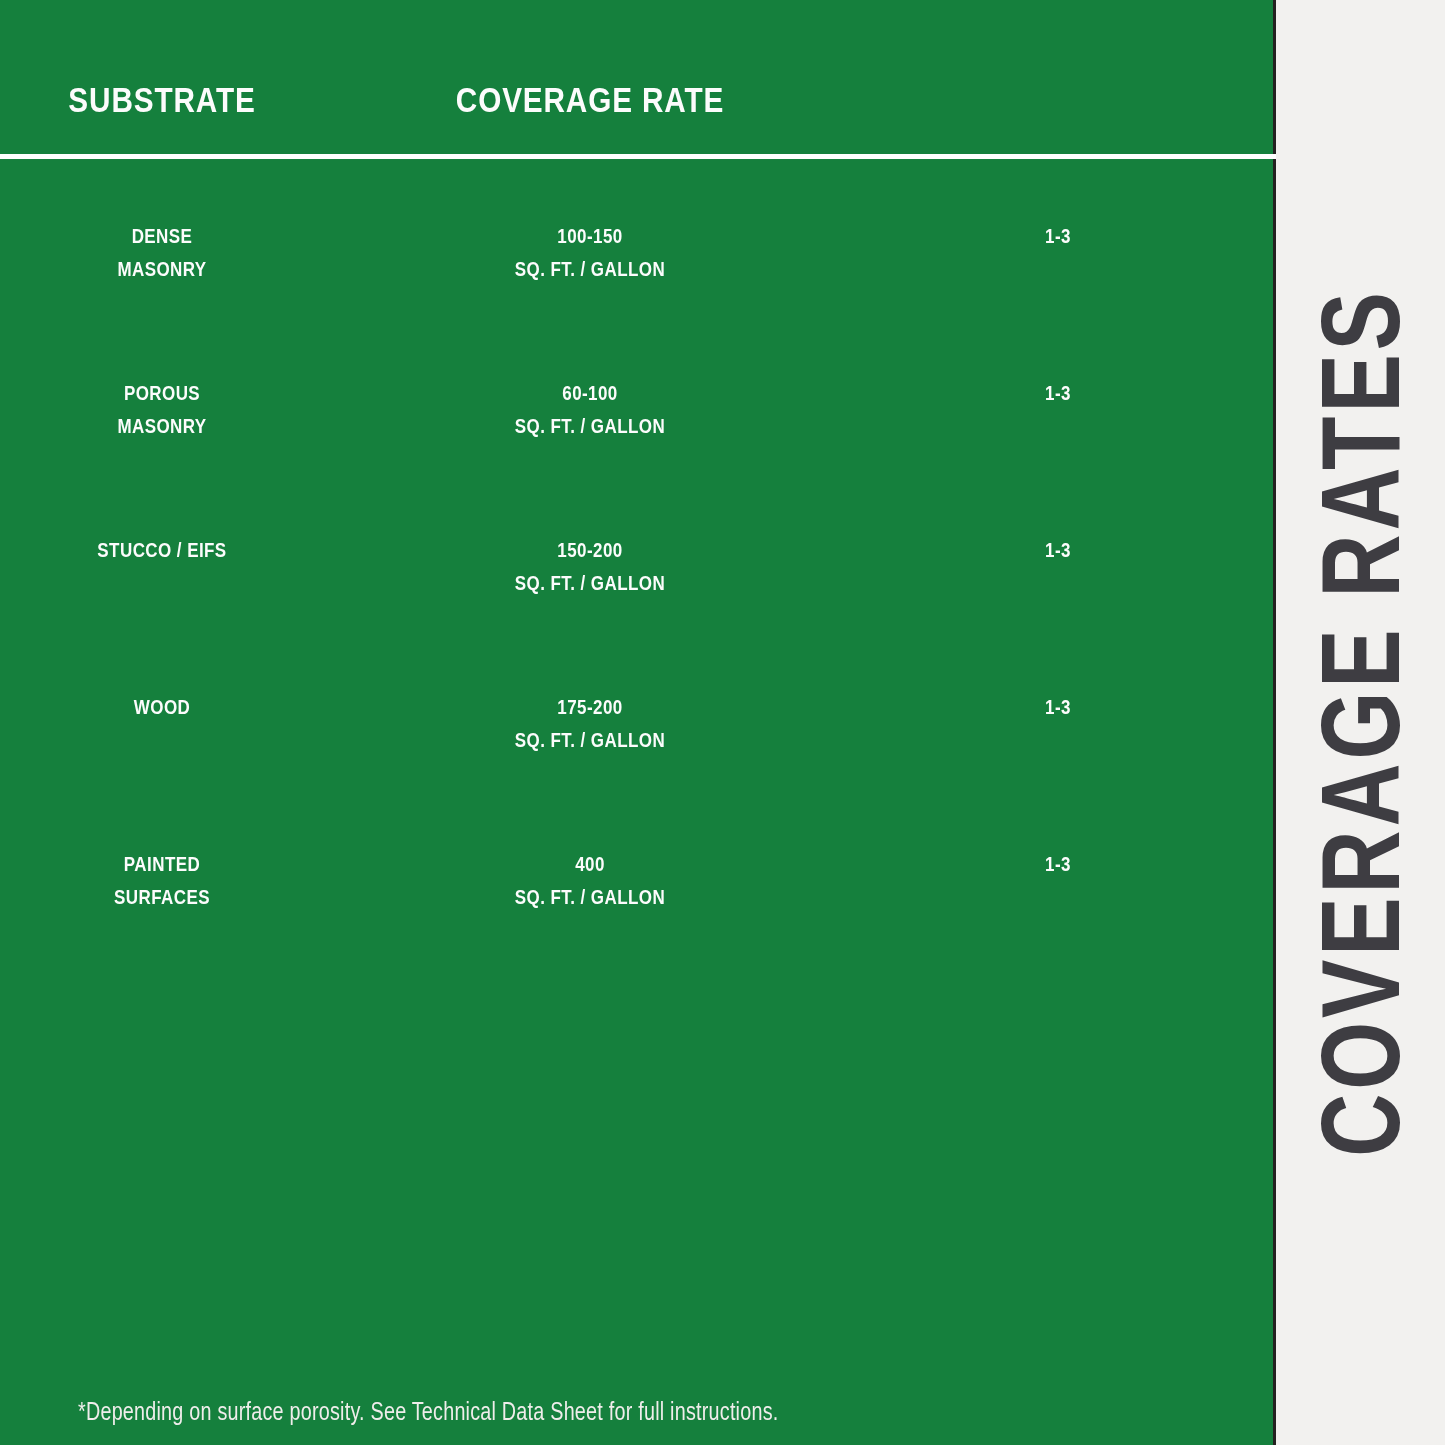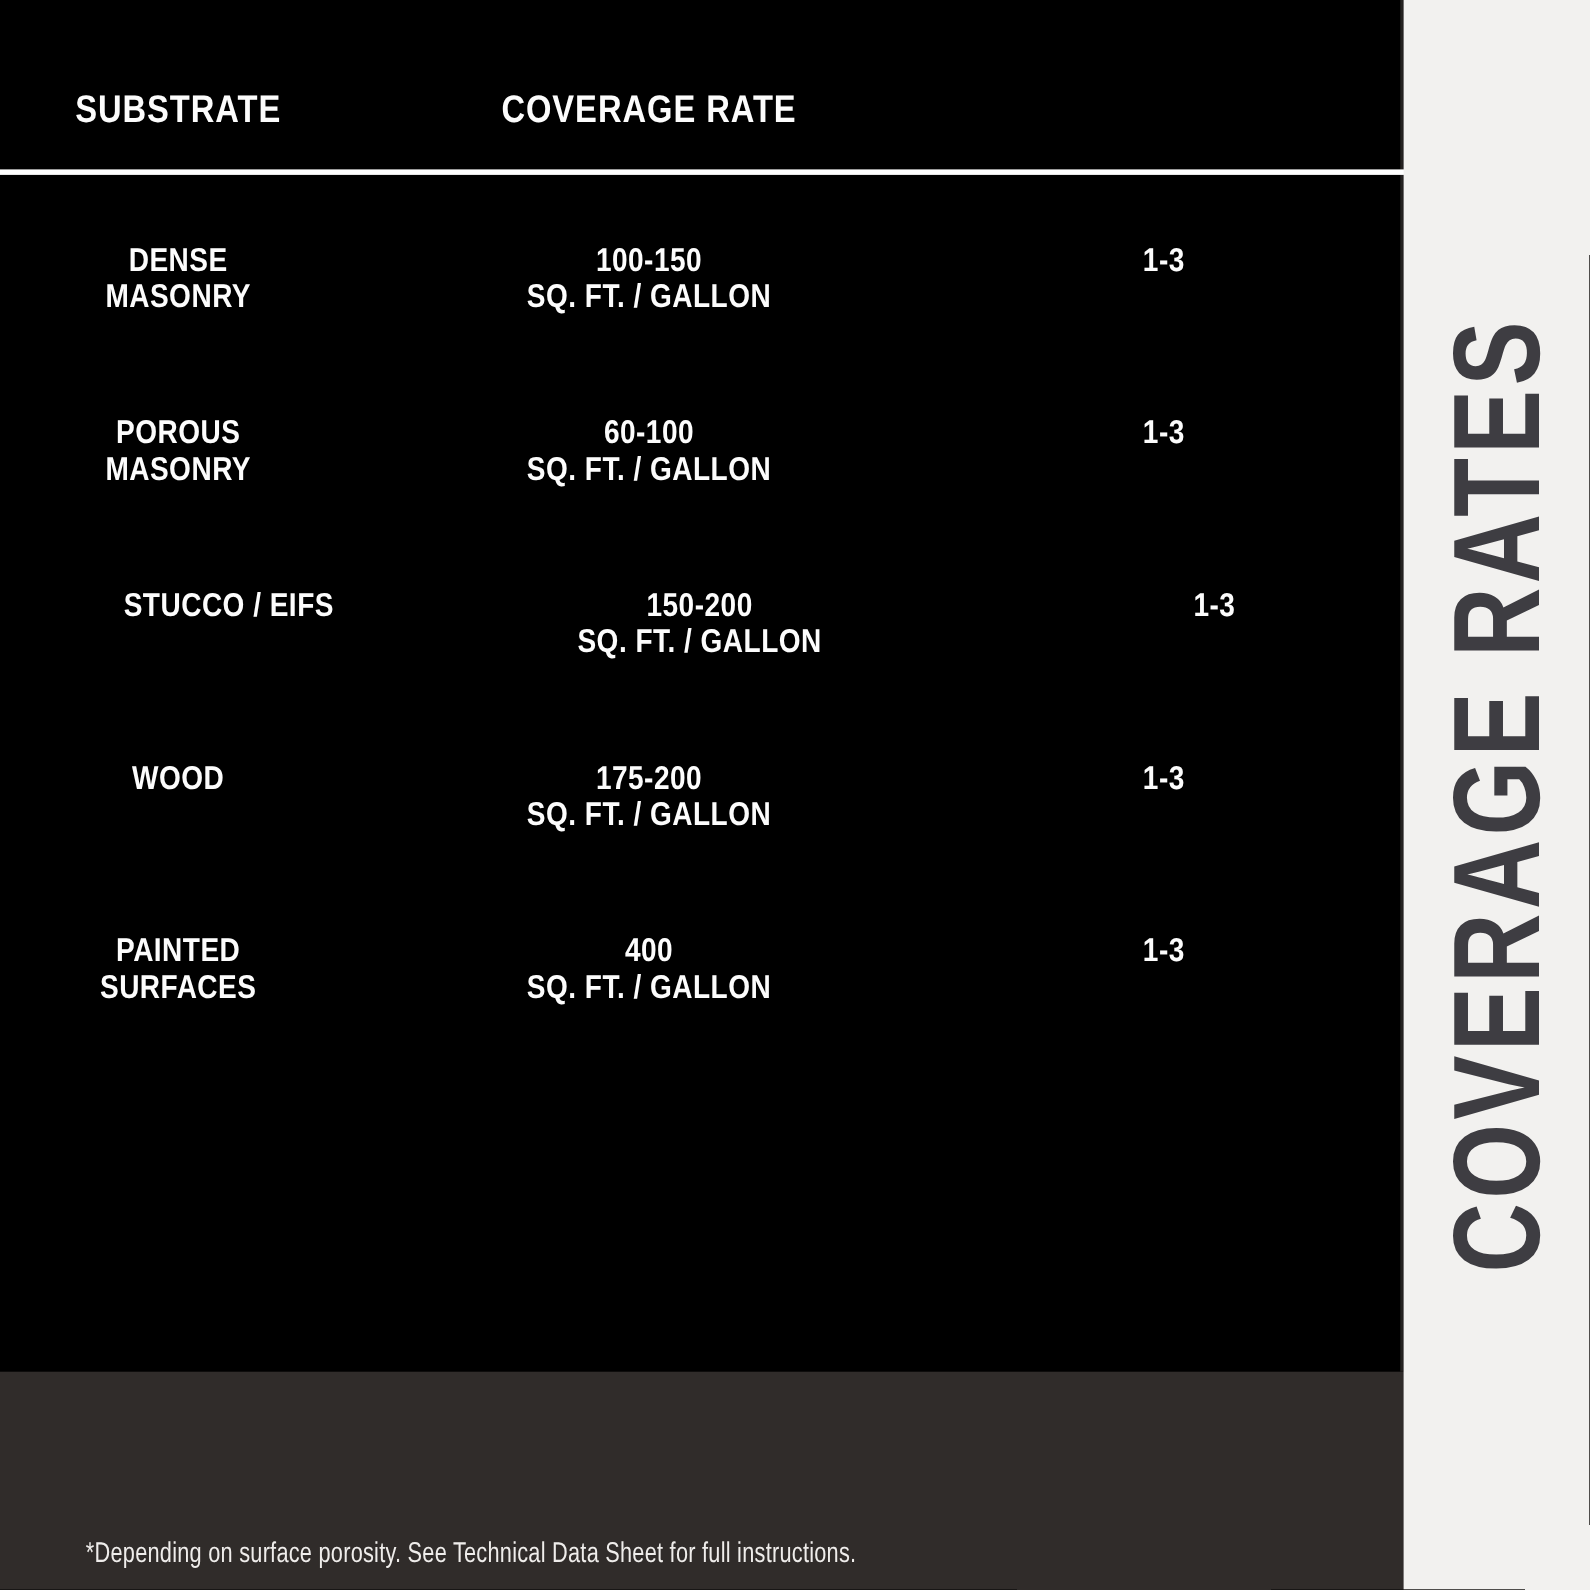--- a/index.html
+++ b/index.html
@@ -7,22 +7,22 @@
     width: 1445px; height: 1445px;
     overflow: hidden;
     font-family: "Liberation Sans", sans-serif;
     background: #302c2a;
   }
   .canvas { position: relative; width: 1445px; height: 1445px; }
 
   
   .dark-panel {
     position: absolute; left: 0; top: 0;
-    width: 1276px; height: 1247px;
-    background: #000000;
+    width: 1276px; height: 1445px;
+    background: #15803d;
     border-right: 3px solid #242120;
     box-sizing: border-box;
   }
 
   .cell {
     position: absolute;
     text-align: center;
     color: #fcfcfc;
   }
   .cond {
@@ -42,29 +42,29 @@
   .c3 { left: 858px; width: 400px; }
 
   .separator {
     position: absolute;
     left: 0; top: 154px;
     width: 1302px; height: 5px;
     background: #ffffff;
   }
 
   .body-cell {
-    font-size: 30px;
+    font-size: 20px;
     font-weight: 700;
     letter-spacing: 0.5px;
     line-height: 33px;
   }
   .body-cell .line { display: block; }
   .r0 { top: 220px; }
   .r1 { top: 377px; }
-  .r2 { top: 534px; margin-left: 46px; }
+  .r2 { top: 534px; }
   .r3 { top: 691px; }
   .r4 { top: 848px; }
 
   .footnote {
     position: absolute;
     left: 78px; top: 1396px;
     color: #efedeb;
     font-size: 26px;
     font-weight: 400;
     letter-spacing: 0.3px;

